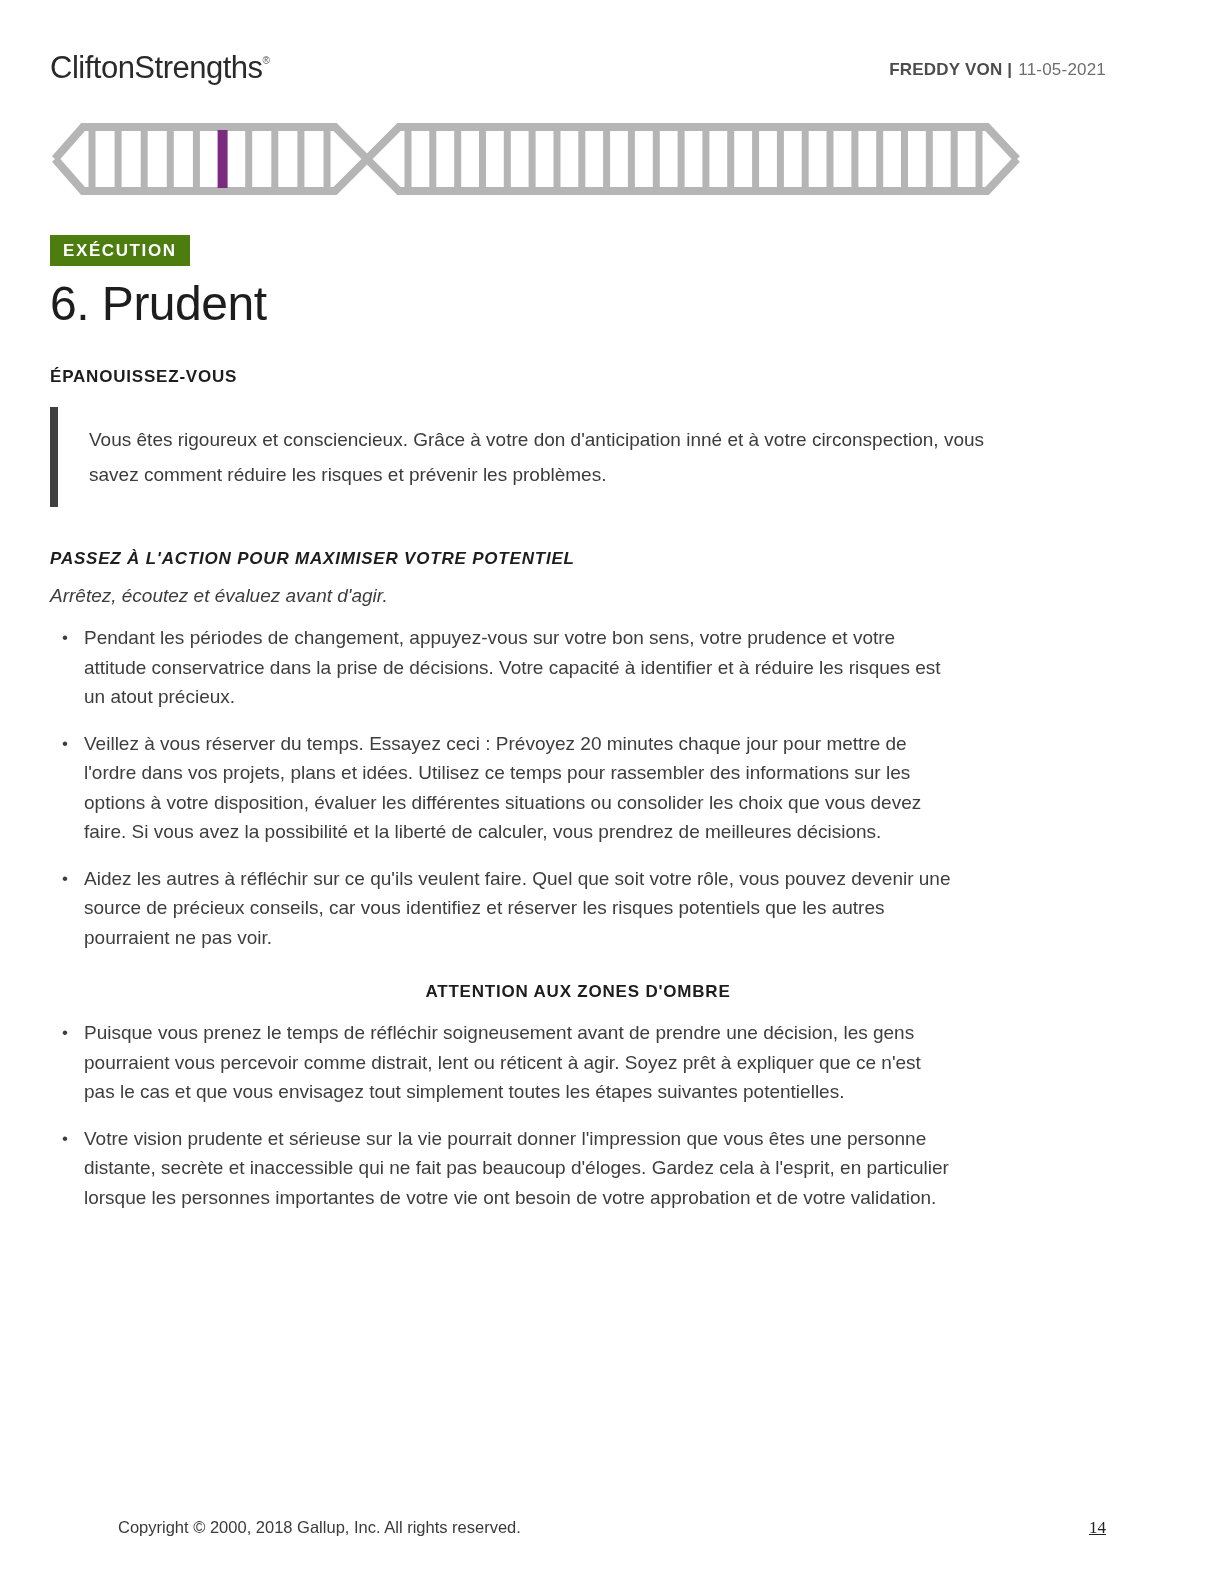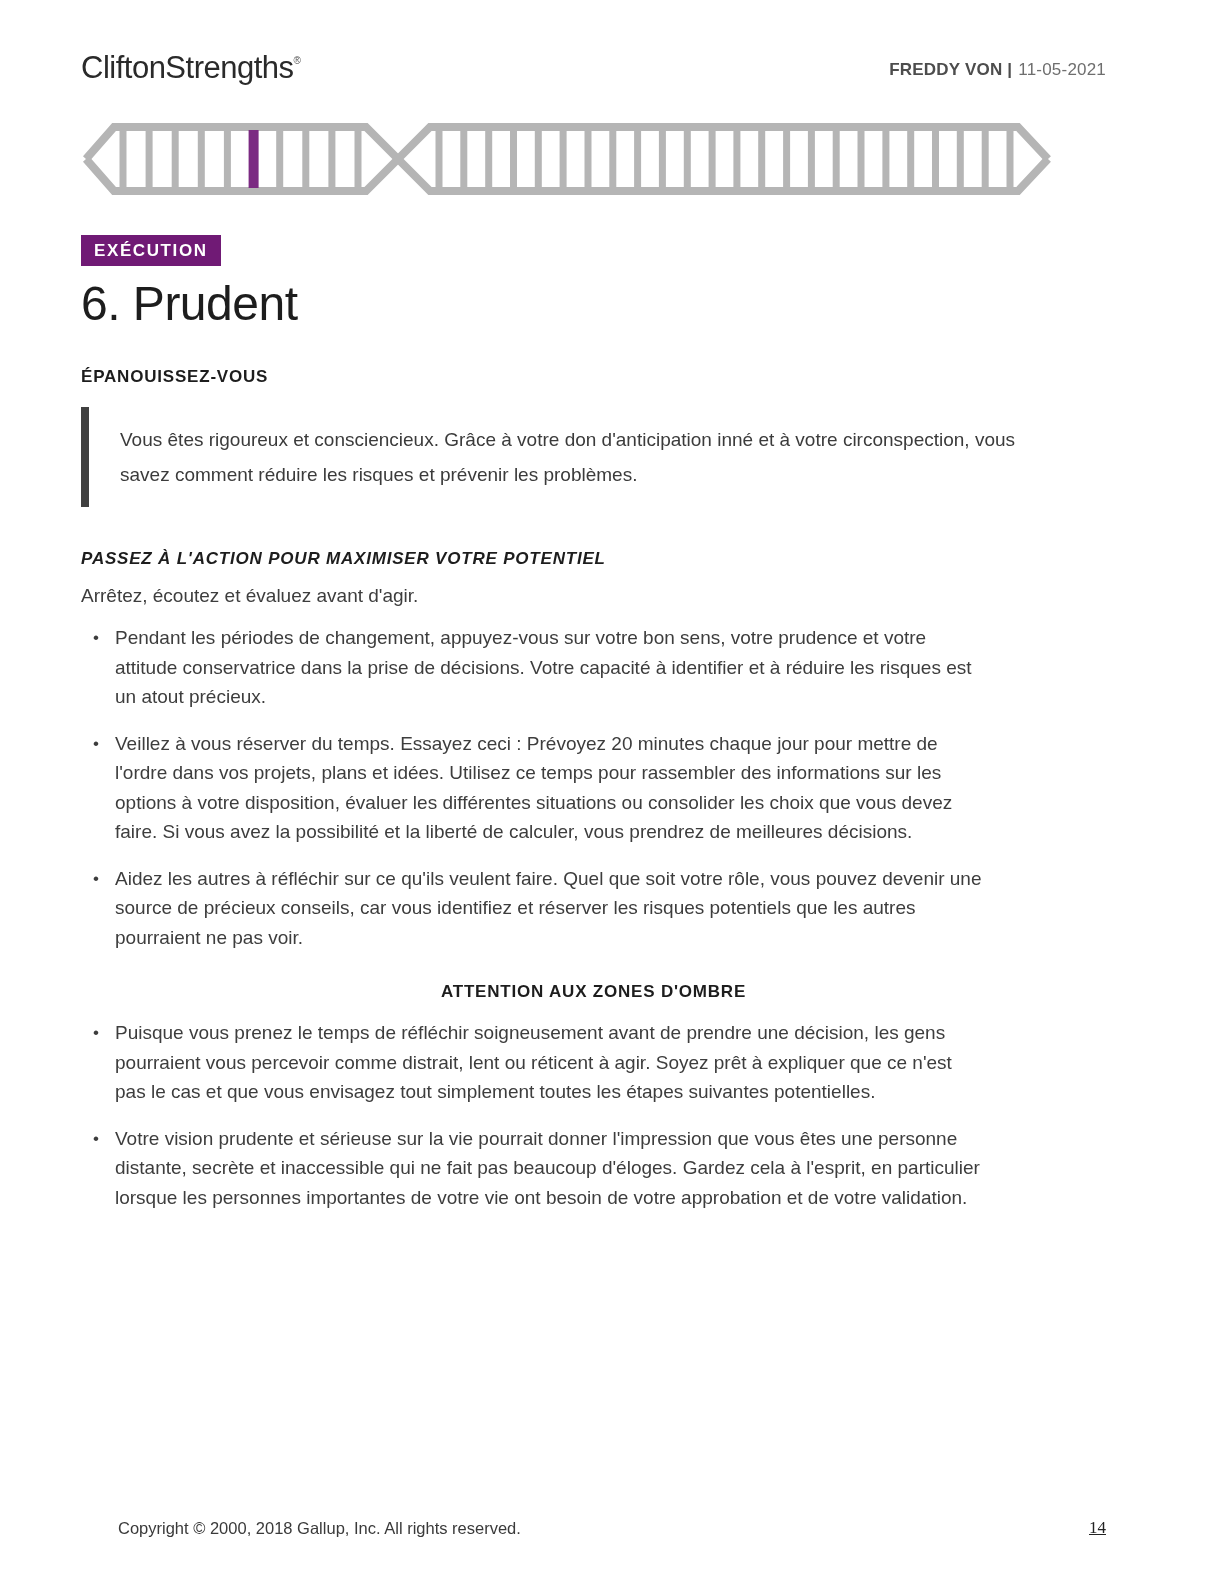--- a/index.html
+++ b/index.html
@@ -10,21 +10,21 @@
     -webkit-font-smoothing: antialiased;
   }
   .page {
     position: relative;
     width: 1224px;
     height: 1584px;
     background: #ffffff;
     overflow: hidden;
   }
   .content {
-    padding: 50px 118px 0 81px;
+    padding: 50px 118px 0 50px;
   }
 
   
   .header-row {
     display: flex;
     justify-content: space-between;
     align-items: flex-start;
   }
   .logo {
     font-size: 31px;
@@ -98,20 +98,21 @@
   .quote p {
     font-size: 19px;
     line-height: 35px;
     color: #3b3b3b;
     max-width: 930px;
   }
 
   .lead-italic {
     margin-top: 16px;
     font-size: 19px;
+    font-style: italic;
     color: #3d3d3d;
   }
 
   
   ul.bullets {
     list-style: none;
     margin-top: 16px;
   }
   ul.bullets li {
     position: relative;
@@ -132,21 +133,21 @@
   }
 
   
   .footer {
     position: absolute;
     left: 118px;
     right: 118px;
     bottom: 46px;
     display: flex;
     justify-content: space-between;
-    align-items: center;
+    align-items: flex-start;
   }
   .copyright {
     font-size: 16.5px;
     color: #3a3a3a;
   }
   .page-num {
     font-family: "Liberation Serif", "DejaVu Serif", serif;
     font-size: 17px;
     color: #222222;
     text-decoration: underline;
@@ -201,21 +202,21 @@
             <rect x="799.4" y="11" width="7" height="58" fill="#b5b5b5"></rect>
             <rect x="824.2" y="11" width="7" height="58" fill="#b5b5b5"></rect>
             <rect x="849.0" y="11" width="7" height="58" fill="#b5b5b5"></rect>
             <rect x="873.8" y="11" width="7" height="58" fill="#b5b5b5"></rect>
             <rect x="898.7" y="11" width="7" height="58" fill="#b5b5b5"></rect>
             <rect x="923.5" y="11" width="7" height="58" fill="#b5b5b5"></rect>
           </g>
       </svg>
     </div>
 
-    <div class="badge" style="background: #701a75;">EXÉCUTION</div>
+    <div class="badge" style="background: #4d7c0f;">EXÉCUTION</div>
 
     <h1 class="title">6. Prudent</h1>
 
     <h2 class="sec sec-thrive">ÉPANOUISSEZ-VOUS</h2>
 
     <div class="quote">
       <p>Vous êtes rigoureux et consciencieux. Grâce à votre don d'anticipation inné et à votre circonspection, vous savez comment réduire les risques et prévenir les problèmes.</p>
     </div>
 
     <h2 class="sec sec-action">PASSEZ À L'ACTION POUR MAXIMISER VOTRE POTENTIEL</h2>

